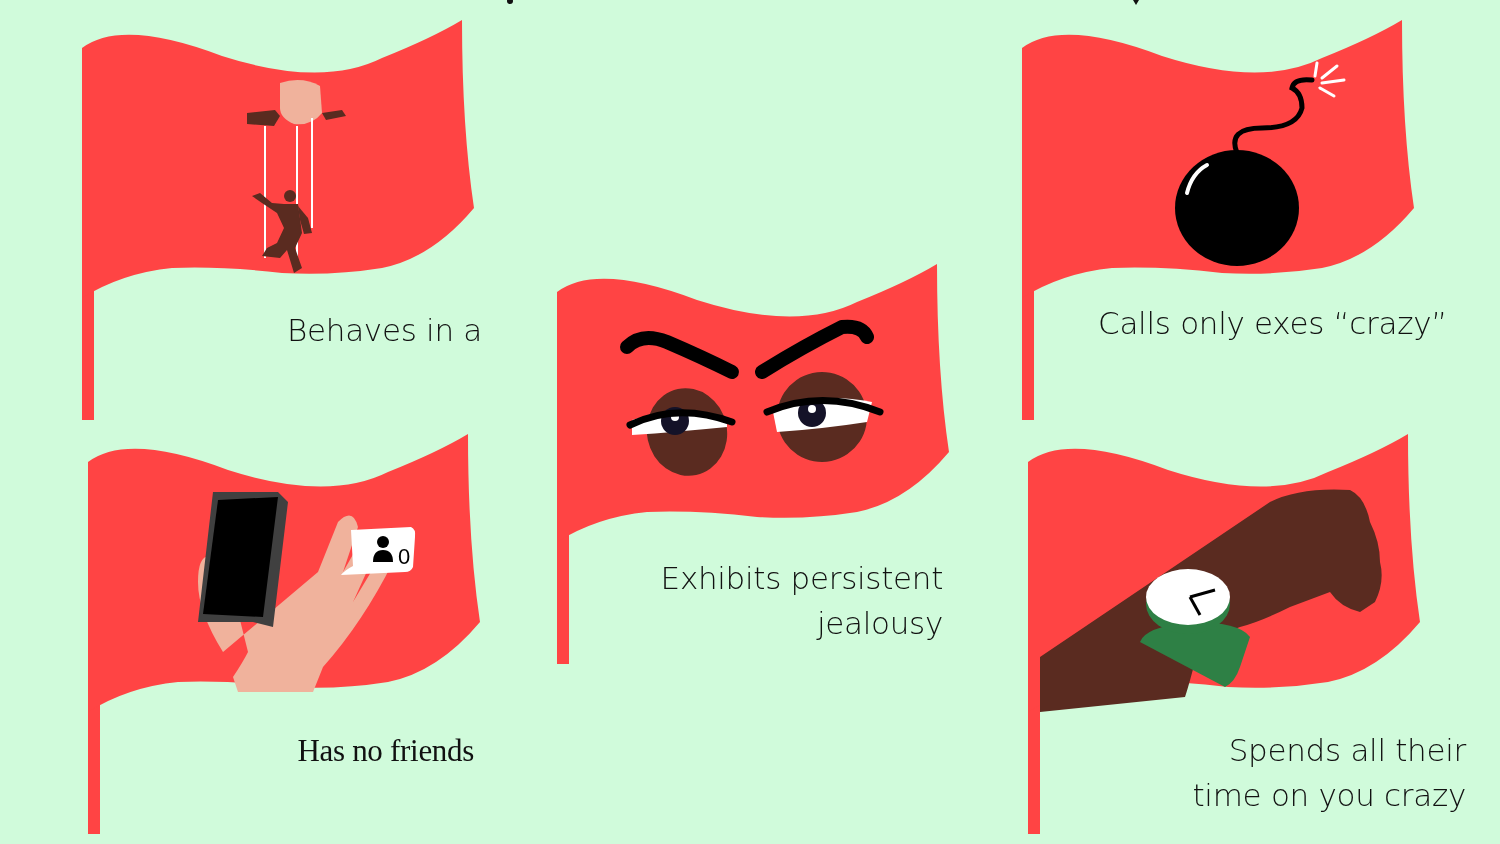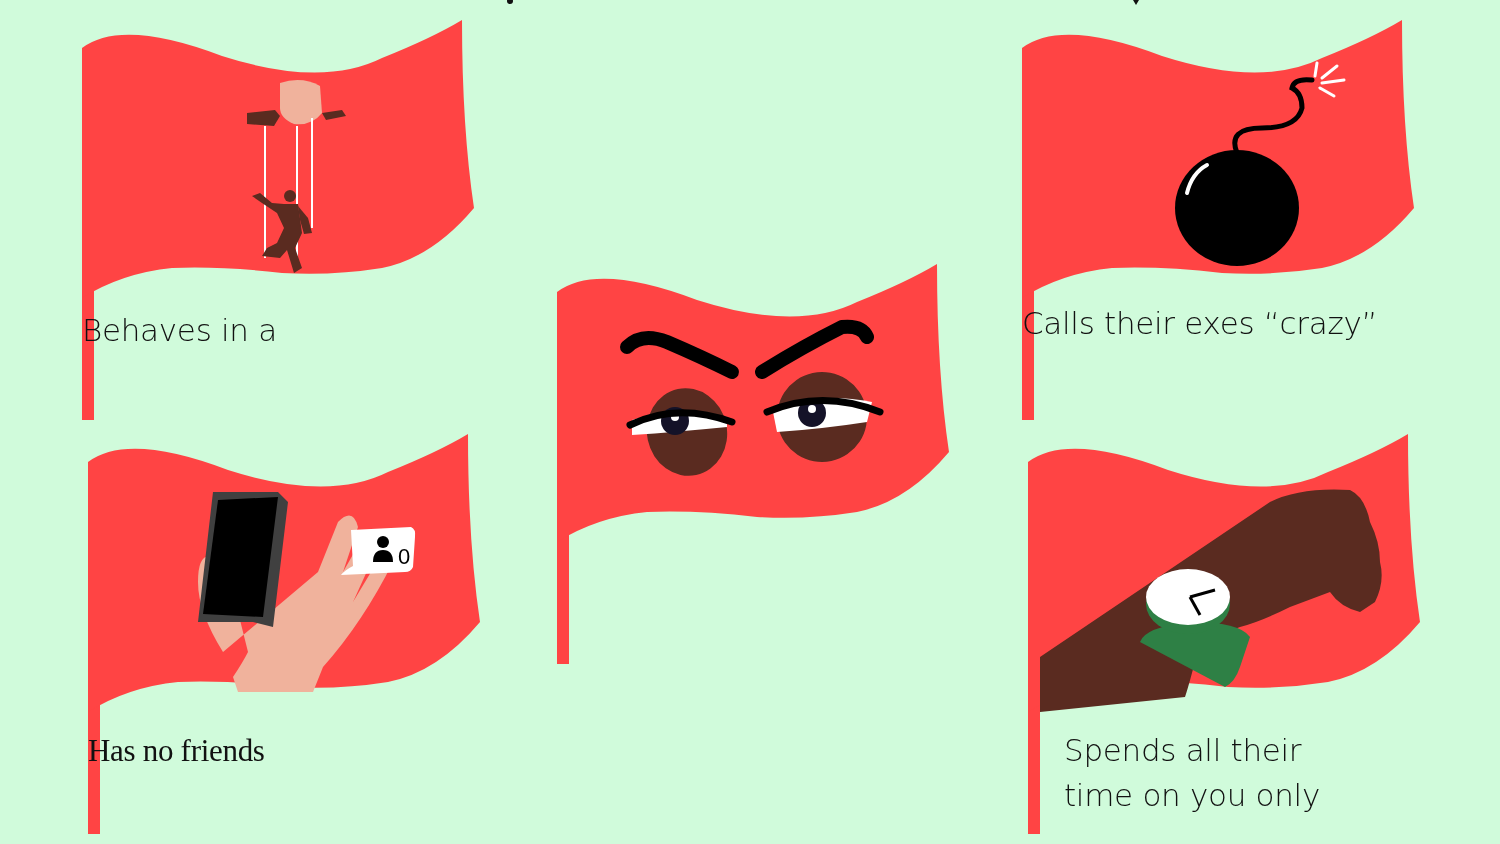--- a/index.html
+++ b/index.html
@@ -7,21 +7,21 @@
     width: 1500px; height: 844px; overflow: hidden;
     background: #d0fbdb;
     position: relative;
     font-family: "DejaVu Sans", sans-serif;
   }
   .title-descenders { position: absolute; top: 0; left: 0; width: 1500px; height: 6px; }
   .flag-card { position: absolute; }
   .flag-svg { position: absolute; left: 0; top: 0; overflow: visible; }
   .caption {
     position: absolute;
-    text-align: left;
+    text-align: right;
     font-size: 31px;
     font-weight: 300;
     color: #111;
     line-height: 45px;
     letter-spacing: -0.3px;
     white-space: nowrap;
   }
 </style>
 </head>
 <body>
@@ -64,40 +64,44 @@
     <ellipse cx="210" cy="100" rx="45" ry="45" fill="#5a2b20" transform="rotate(-12 210 100)"></ellipse>
     <path d="M20 103 Q65 88 115 100 L115 110 Q65 115 20 118 Z" fill="#fff"></path>
     <path d="M160 90 Q210 75 260 85 L255 105 Q210 112 165 115 Z" fill="#fff"></path>
     <circle cx="63" cy="104" r="14" fill="#141228"></circle>
     <circle cx="63" cy="100" r="4" fill="#fff"></circle>
     <circle cx="200" cy="96" r="14" fill="#141228"></circle>
     <circle cx="200" cy="92" r="4" fill="#fff"></circle>
     <path d="M18 108 Q65 85 120 105" stroke="#000" stroke-width="7" fill="none" stroke-linecap="round"></path>
     <path d="M155 95 Q210 72 268 95" stroke="#000" stroke-width="7" fill="none" stroke-linecap="round"></path>
   </svg>
+  <div class="caption" style="left:0; top:294px; width:386px;">
+    <div>Exhibits persistent</div>
+    <div>jealousy</div>
+  </div>
 </div>
 
 <div class="flag-card" style="left:1022px; top:18px; width:400px; height:402px;">
   <svg class="flag-svg" width="400" height="402">
     <rect x="0" y="30" width="12" height="372" fill="#ff4444"></rect>
     <path d="M0 30 Q40 0 140 38 Q240 70 300 40 Q350 20 380 2 Q380 110 392 190 Q350 240 300 250 Q250 258 200 255 Q140 248 90 250 Q40 255 0 280 Z" fill="#ff4444"></path>
   </svg>
   <svg width="240" height="220" viewBox="0 0 240 220" style="position:absolute; left:100px; top:40px;">
     <path d="M115 95 Q105 70 140 70 Q175 70 180 50 Q180 35 170 30 Q172 20 190 22" stroke="#000" stroke-width="5" fill="none" stroke-linecap="round"></path>
     <ellipse cx="115" cy="150" rx="62" ry="58" fill="#000"></ellipse>
     <path d="M65 135 Q70 115 85 107" stroke="#fff" stroke-width="4" fill="none" stroke-linecap="round"></path>
     <g stroke="#fff" stroke-width="3" stroke-linecap="round">
       <line x1="200" y1="20" x2="215" y2="8"></line>
       <line x1="200" y1="25" x2="222" y2="22"></line>
       <line x1="198" y1="30" x2="212" y2="38"></line>
       <line x1="193" y1="18" x2="195" y2="5"></line>
     </g>
   </svg>
   <div class="caption" style="left:0; top:283px; width:425px;">
-    <div>Calls their exes “crazy”</div>
+    <div>Calls only exes “crazy”</div>
   </div>
 </div>
 
 <div class="flag-card" style="left:88px; top:432px; width:400px; height:402px;">
   <svg class="flag-svg" width="400" height="402">
     <rect x="0" y="30" width="12" height="372" fill="#ff4444"></rect>
     <path d="M0 30 Q40 0 140 38 Q240 70 300 40 Q350 20 380 2 Q380 110 392 190 Q350 240 300 250 Q250 258 200 255 Q140 248 90 250 Q40 255 0 280 Z" fill="#ff4444"></path>
   </svg>
   <svg width="280" height="210" viewBox="0 0 280 210" style="position:absolute; left:85px; top:50px;">
     <path d="M40 75 Q55 80 60 110 L75 170 Q70 180 60 195 L65 210 L140 210 L150 185 Q190 140 220 80 Q222 60 210 70 L180 120 L205 65 Q205 45 190 55 L170 90 L185 45 Q180 25 165 40 L145 90 L50 170 Q25 130 25 100 Q25 70 40 75 Z" fill="#f0b29c"></path>
@@ -119,17 +123,17 @@
     <path d="M0 30 Q40 0 140 38 Q240 70 300 40 Q350 20 380 2 Q380 110 392 190 Q350 240 300 250 Q250 258 200 255 Q140 248 90 250 Q40 255 0 280 Z" fill="#ff4444"></path>
   </svg>
   <svg width="360" height="230" viewBox="0 0 360 230" style="position:absolute; left:12px; top:50px;">
     <path d="M0 175 L230 20 Q260 5 310 8 Q325 15 330 40 Q340 60 340 80 Q345 100 335 120 L320 130 Q300 125 290 110 L250 125 Q220 140 200 145 L160 160 Q150 200 145 215 L0 230 Z" fill="#5a2b20"></path>
     <path d="M100 160 Q105 145 150 140 Q200 140 210 155 L200 185 Q195 200 185 205 Z" fill="#2e8045"></path>
     <ellipse cx="148" cy="122" rx="42" ry="30" fill="#2e8045"></ellipse>
     <ellipse cx="148" cy="115" rx="42" ry="28" fill="#fff"></ellipse>
     <line x1="150" y1="115" x2="175" y2="108" stroke="#000" stroke-width="3"></line>
     <line x1="150" y1="115" x2="160" y2="133" stroke="#000" stroke-width="3"></line>
   </svg>
-  <div class="caption" style="left:0; top:296px; width:386px;padding-left:36px;">
+  <div class="caption" style="left:16px; top:296px; width:386px;padding-left:36px;">
     <div>Spends all their</div>
-    <div>time on you only</div>
+    <div>time on you crazy</div>
   </div>
 </div>
 
 </body></html>

